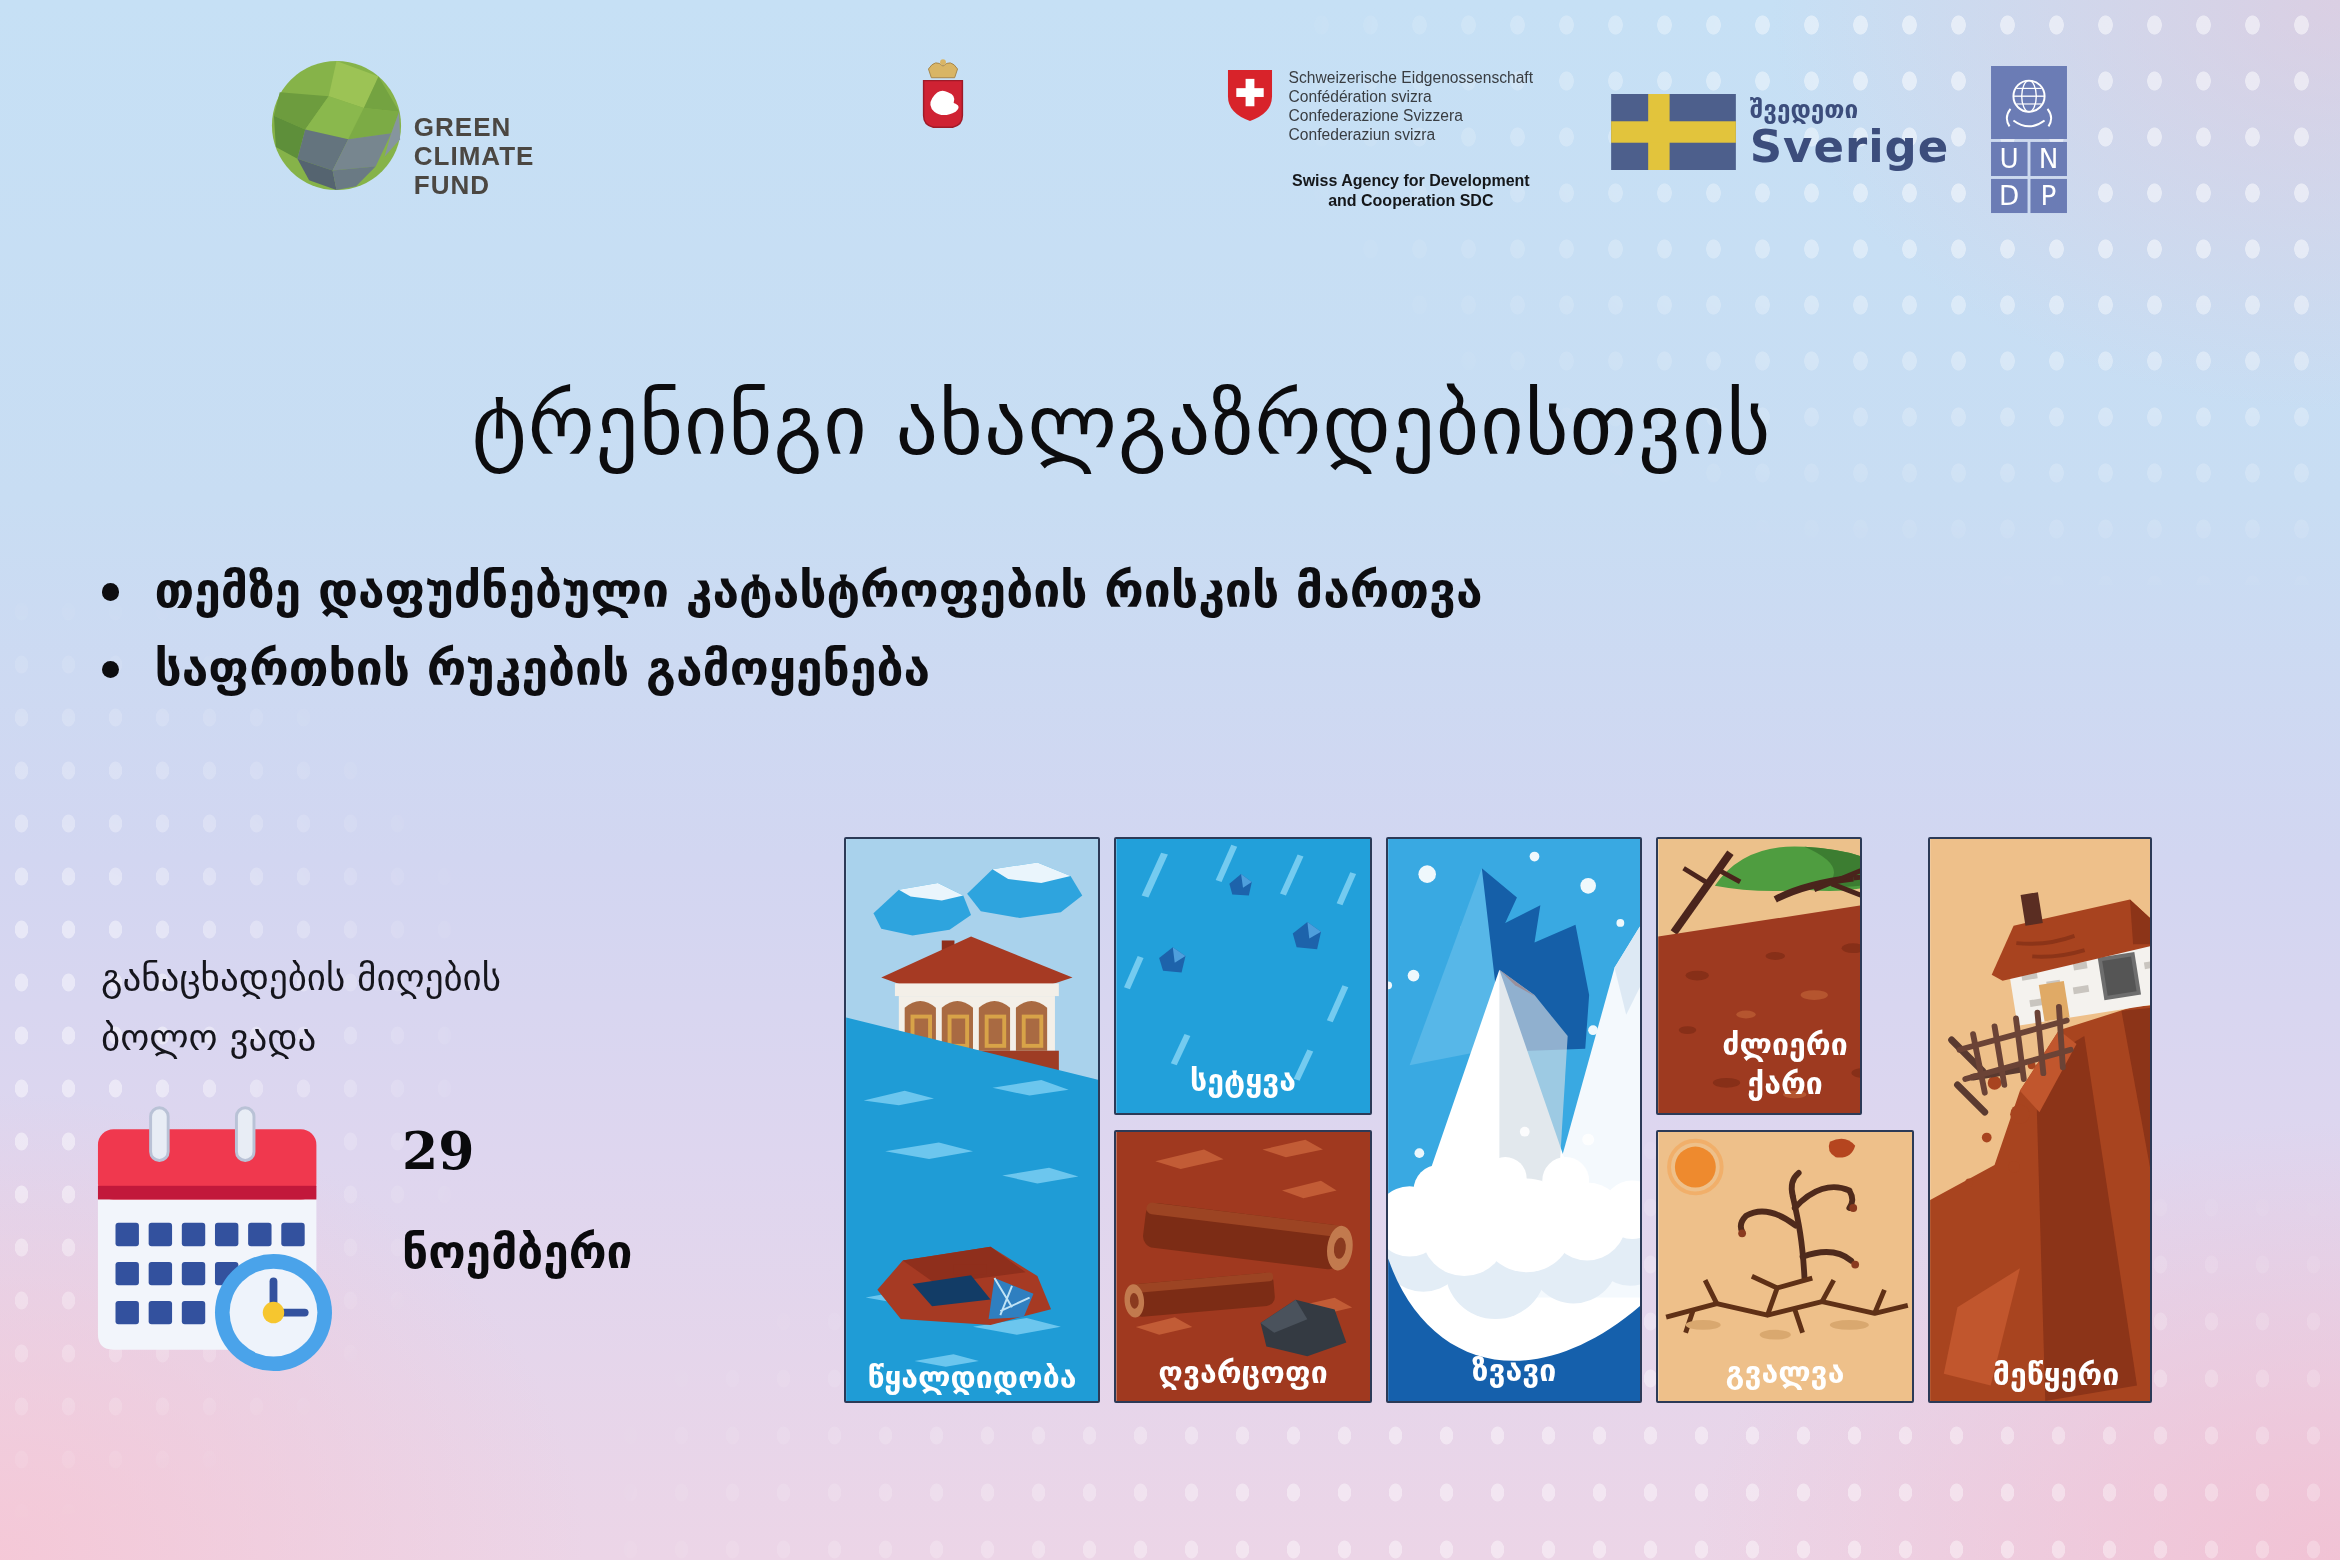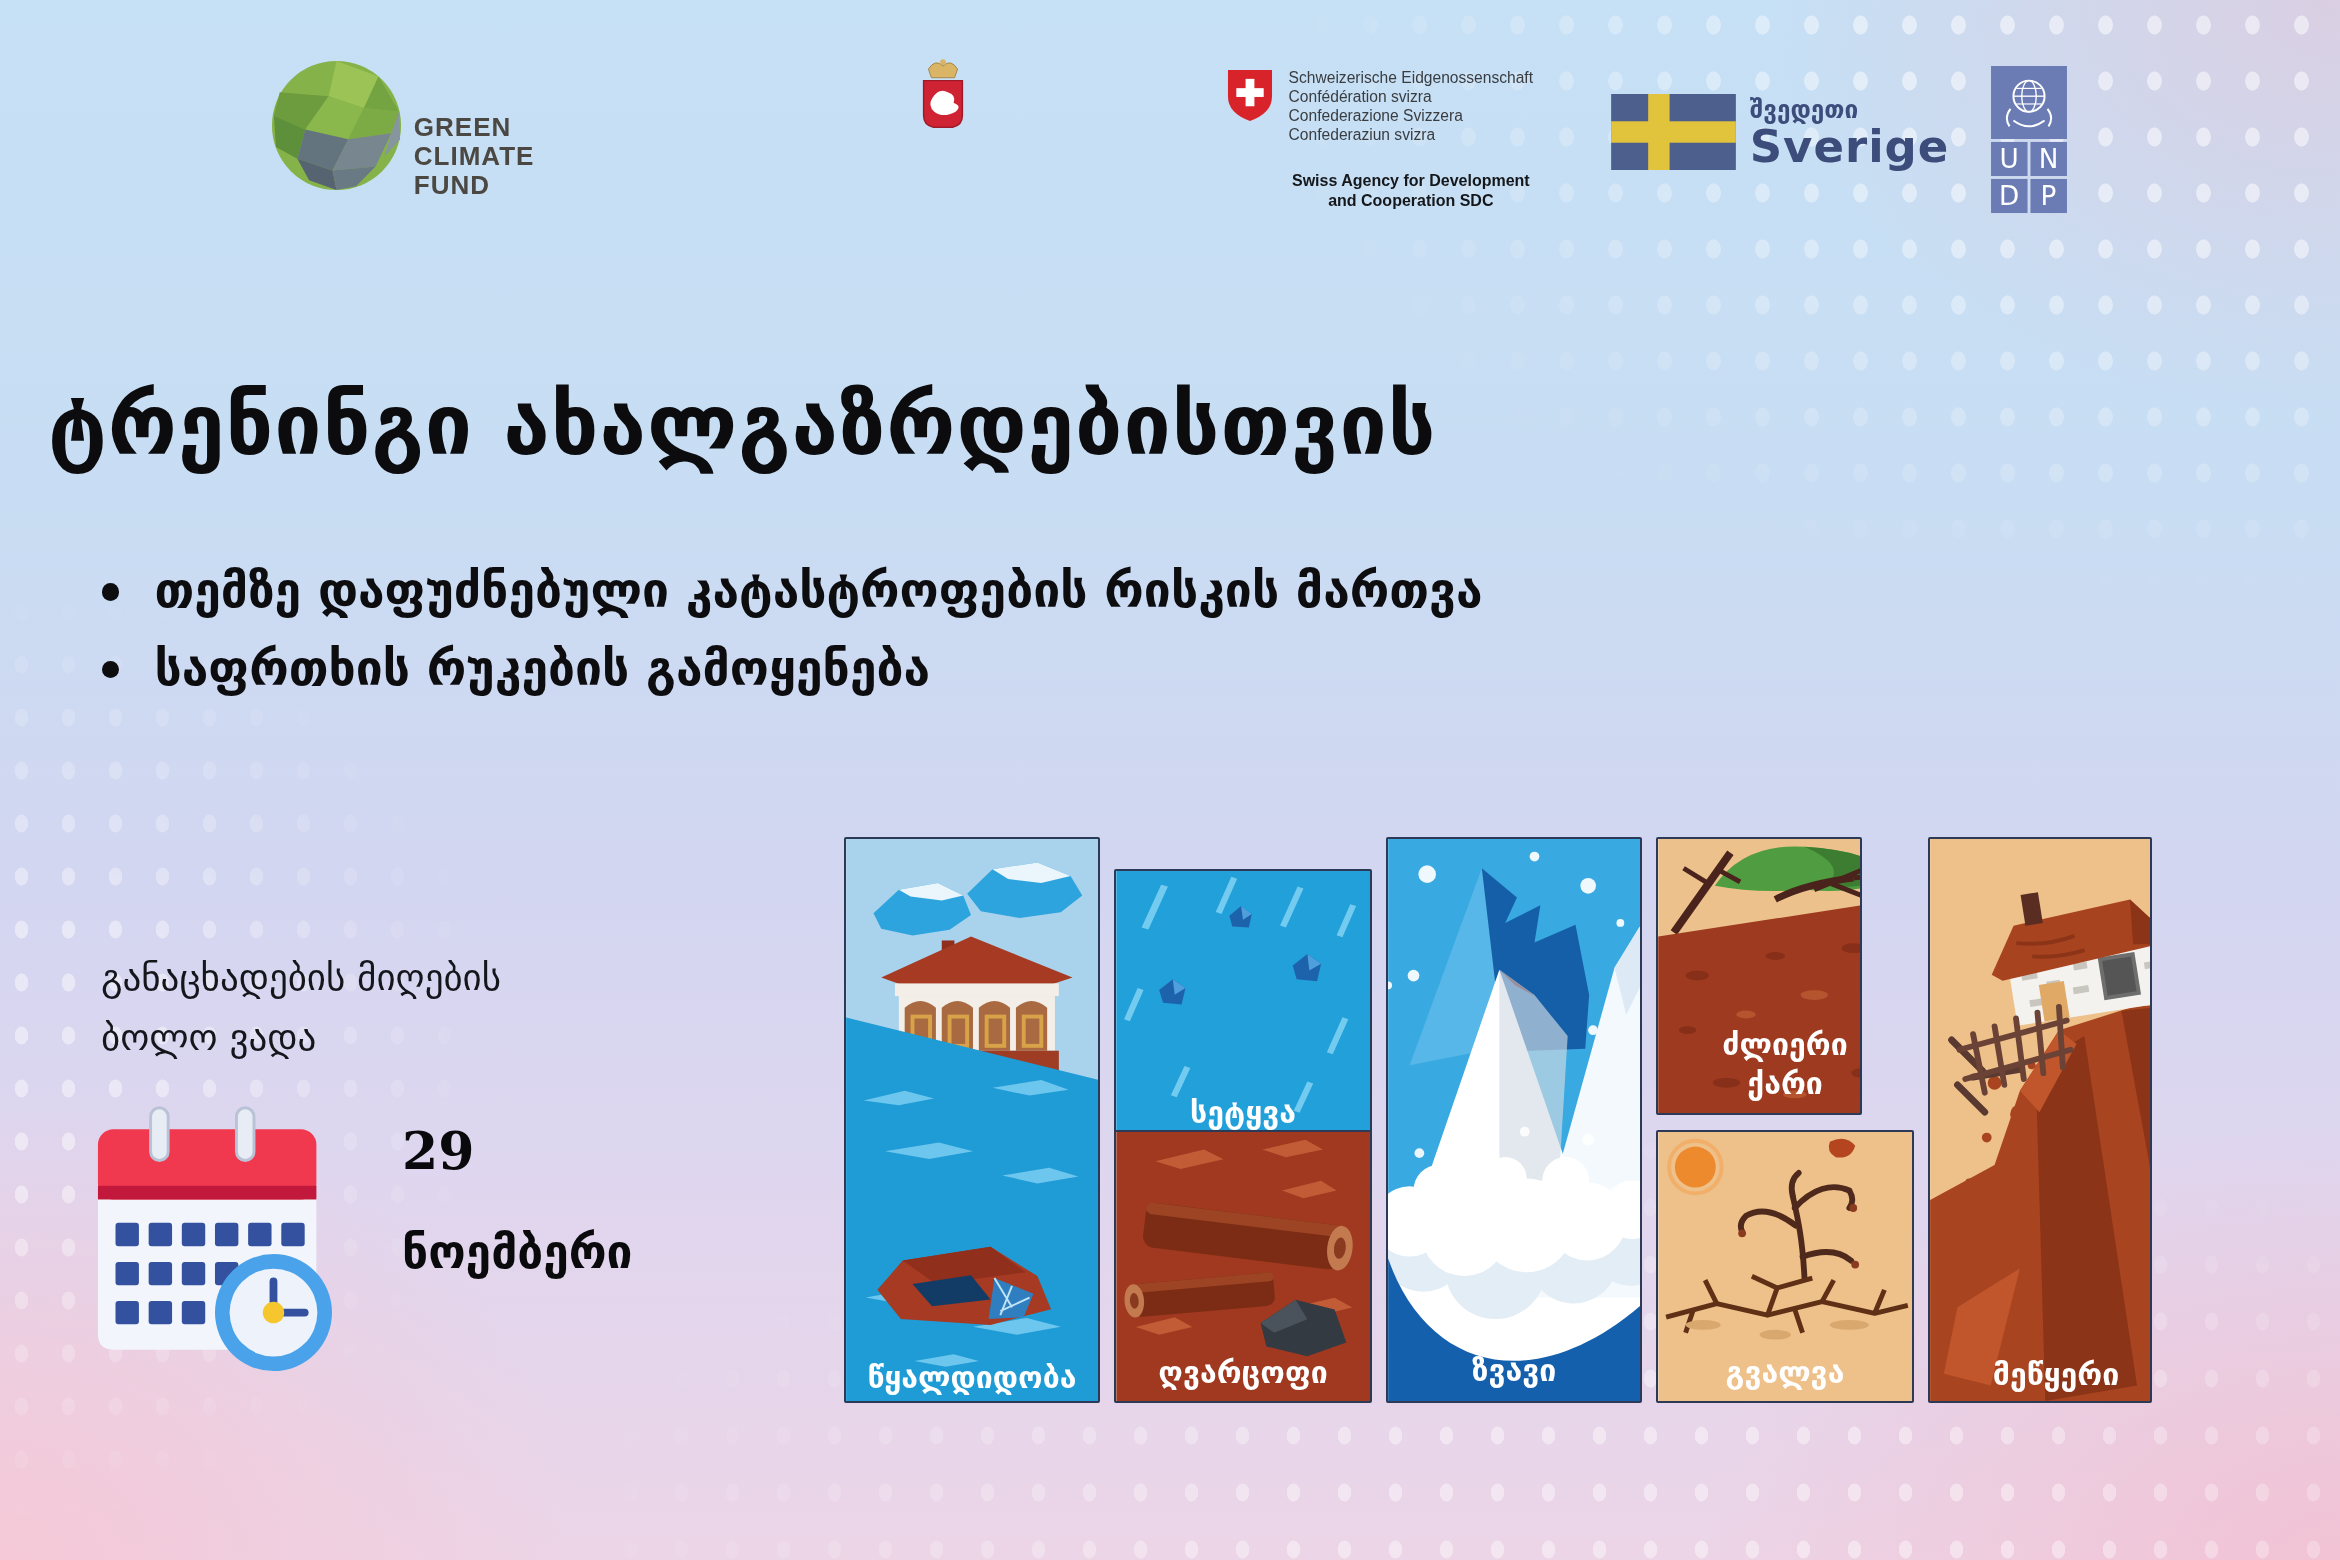--- a/index.html
+++ b/index.html
@@ -49,41 +49,41 @@
   #sdc { left:1227px; top:68px; display:flex; }
   #sdc .sdc-text { margin-left:15.6px; font-family:"Liberation Sans",sans-serif; }
   #sdc .sdc-names div { font-size:15.6px; line-height:19px; color:#393d42; }
   #sdc .sdc-agency { margin-top:27px; font-weight:700; font-size:16px; line-height:19.5px; color:#15171a;text-align:center; }
   #sweden { left:1611px; top:94px; display:flex; align-items:flex-end; }
   #sweden .sw-text { margin-left:13.7px; color:#3c4d7c; }
   #sweden .sw-ka { font-weight:700; font-size:24.4px; line-height:27px; }
   #sweden .sw-lat { font-weight:700; font-size:45px; line-height:47px; letter-spacing:1px; }
   #undp { left:1991px; top:66px; }
   
-  .title { position:absolute; left:0; right:146px; top:376px; 
-           font-weight:700; font-size:84px; color:#0c0c0e; letter-spacing:1px;padding-left:48px; }
+  .title { position:absolute; left:0; right:146px; top:376px; text-align:center;
+           font-weight:400; font-size:84px; color:#0c0c0e; letter-spacing:1px;padding-left:48px; }
   .bullets { position:absolute; left:98px; top:558px; list-style:none; }
   .bullets li { display:flex; align-items:flex-start; margin-bottom:13.7px;
                 font-weight:700; font-size:48px; line-height:64px; color:#0d0d10; }
   .bullets .b-dot { flex:0 0 17.6px; width:17.6px; height:17.6px; border-radius:50%;
                     background:#0d0d10; margin:25px 35px 0 3.9px; }
   
   .deadline-label { position:absolute; left:101px; top:948px;
                     font-size:37px; line-height:60px; color:#15151c; }
   #calendar { position:absolute; left:88px; top:1100px; }
   .deadline-day { position:absolute; left:402px; top:1120px; font-family:"DejaVu Serif",serif;
                   font-weight:700; font-size:52px; color:#0a0a0c; }
   .deadline-month { position:absolute; left:402px; top:1225px;
                     font-weight:700; font-size:46px; color:#0a0a0c; }
   
   .hazards { position:absolute; left:844px; top:837px; width:1346px; height:568px; }
   .hcard { position:absolute; border:2px solid #2c3a57; border-radius:2px; overflow:hidden; background:#fff; }
   .hcard svg { display:block; }
   #card-flood     { left:0px;    top:0px;   width:256px; height:566px; }
-  #card-hail      { left:270px;  top:0px;   width:258px; height:278px;margin-top:32px; }
+  #card-hail      { left:270px;  top:0px;   width:258px; height:278px; }
   #card-mudflow   { left:270px;  top:293px; width:258px; height:273px; }
   #card-avalanche { left:542px;  top:0px;   width:256px; height:566px; }
   #card-wind      { left:812px;  top:0px;   width:206px; height:278px; }
   #card-drought   { left:812px;  top:293px; width:258px; height:273px; }
   #card-landslide { left:1084px; top:0px;   width:224px; height:566px; }
   .hlabel { font-family:"DejaVu Sans",sans-serif; font-weight:700; fill:#ffffff; }
 </style>
 </head>
 <body>
 

